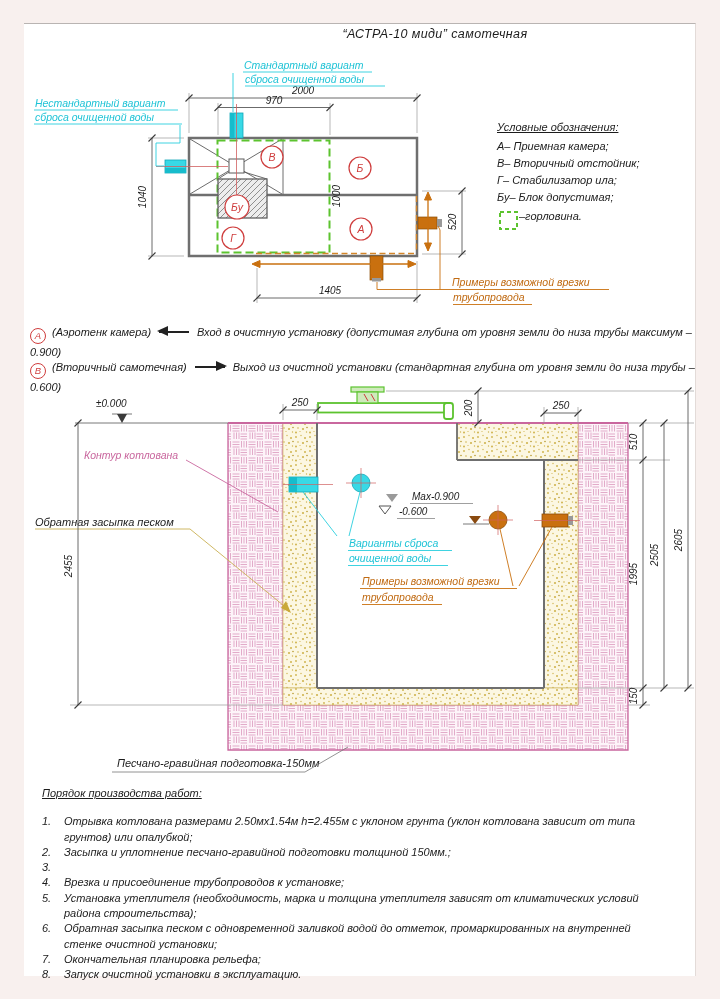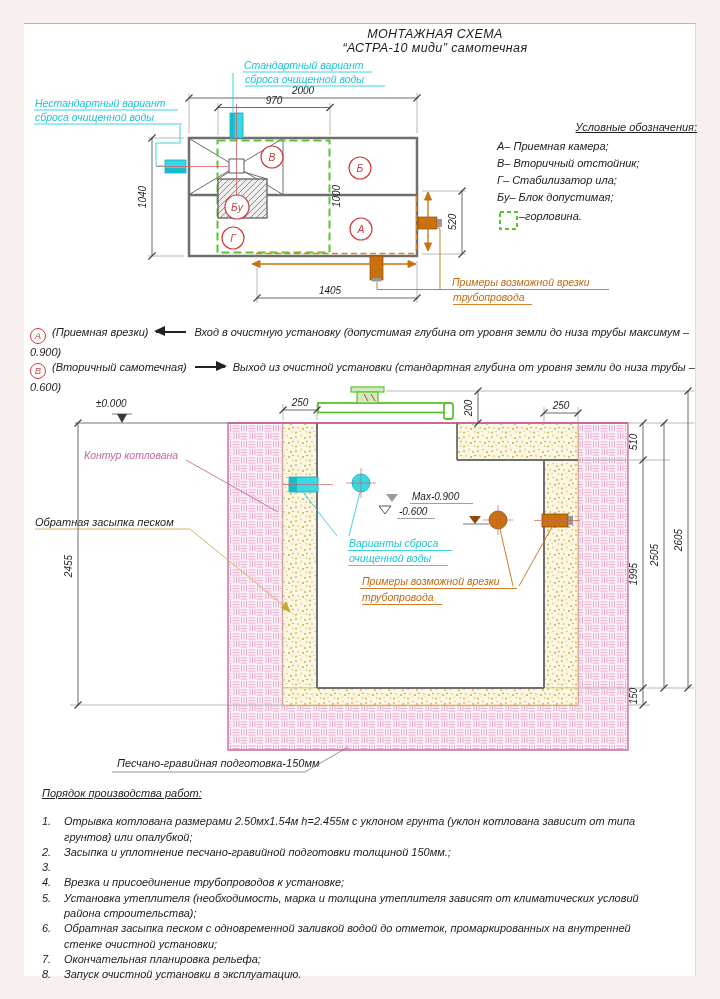--- a/index.html
+++ b/index.html
@@ -13,41 +13,40 @@
   .d{font-size:10px;fill:#1c1c1c;}
   .cy{fill:#1fc3d6;}
   .or{fill:#c06a12;}
   .pk{fill:#c9679e;}
   .rd{fill:#cf3d3d;font-size:10.5px;text-anchor:middle;}
   .mid{text-anchor:middle;}
   .ext{stroke:#9a9a9a;stroke-width:.7;}
   .dim{stroke:#5a5a5a;stroke-width:.9;}
   .k{stroke:#3a3a3a;stroke-width:1.1;}
   .legend{left:497px;top:119px;width:200px;font-size:11px;line-height:17px;font-style:italic;color:#1c1c1c;}
-  .legend .hd{text-decoration:underline;margin-bottom:2px;text-align:right;}
+  .legend .hd{text-decoration:underline;margin-bottom:2px;}
   .legend .sqrow{display:flex;align-items:flex-end;margin-top:2px;}
   .note{left:30px;top:324px;width:666px;font-size:11px;line-height:17px;font-style:italic;color:#1c1c1c;}
   .noteB{top:359px;}
   .lcirc{display:inline-flex;align-items:center;justify-content:center;width:14px;height:14px;border:1.2px solid #cf3d3d;border-radius:50%;color:#cf3d3d;font-size:9.5px;margin-right:6px;vertical-align:-3px;}
   .arr{display:inline-block;vertical-align:middle;position:relative;width:30px;height:2px;background:#222;margin:0 8px 3px 8px;}
   .arr.l::before{content:"";position:absolute;left:-2px;top:-4.5px;width:0;height:0;border-style:solid;border-width:5.5px 11px 5.5px 0;border-color:transparent #222 transparent transparent;}
   .arr.r::after{content:"";position:absolute;right:-2px;top:-4.5px;width:0;height:0;border-style:solid;border-width:5.5px 0 5.5px 11px;border-color:transparent transparent transparent #222;}
   .work{left:42px;top:786px;width:640px;font-size:11px;line-height:15.3px;font-style:italic;color:#1c1c1c;}
   .work .hd{text-decoration:underline;margin-bottom:13px;}
   .witem{display:flex;}
   .witem .n{width:22px;flex:0 0 22px;}
   .witem .tx{width:575px;}
 </style>
 </head>
 <body>
 
 <div class="page"></div>
 
 <div class="abs title">
-  <div>МОНТАЖНАЯ СХЕМА</div>
   <div>“АСТРА-10 миди” самотечная</div>
 </div>
 
 <svg width="720" height="999" viewBox="0 0 720 999">
   <defs>
     <pattern id="pinkweave" width="16" height="16" patternUnits="userSpaceOnUse">
       <rect width="16" height="16" fill="#fdf4f9"></rect>
       <g stroke="#e2abc9" stroke-width="1">
         <path d="M0.5,2 H7 M0.5,4.5 H7 M0.5,7 H7"></path>
         <path d="M10,0.5 V7 M12.5,0.5 V7 M15,0.5 V7"></path>
@@ -369,21 +368,21 @@
   <div>В– Вторичный отстойник;</div>
   <div>Г– Стабилизатор ила;</div>
   <div>Бу– Блок допустимая;</div>
   <div class="sqrow">
     <span style="width:22px"></span>
     <span>–горловина.</span>
   </div>
 </div>
 
 <div class="abs note">
-  <span class="lcirc">А</span><span>(Приемная врезки)</span><span class="arr l"></span><span>Вход в очистную установку (допустимая глубина от уровня земли до низа трубы максимум –0.900)</span>
+  <span class="lcirc">А</span><span>(Аэротенк камера)</span><span class="arr l"></span><span>Вход в очистную установку (допустимая глубина от уровня земли до низа трубы максимум –0.900)</span>
 </div>
 <div class="abs note noteB">
   <span class="lcirc">В</span><span>(Вторичный самотечная)</span><span class="arr r"></span><span>Выход из очистной установки (стандартная глубина от уровня земли до низа трубы –0.600)</span>
 </div>
 
 <div class="abs work">
   <div class="hd">Порядок производства работ:</div>
   <div class="witem">
       <span class="n">1.</span>
       <span class="tx">Отрывка котлована размерами 2.50мх1.54м h=2.455м с уклоном грунта (уклон котлована зависит от типа грунтов) или опалубкой;</span>

